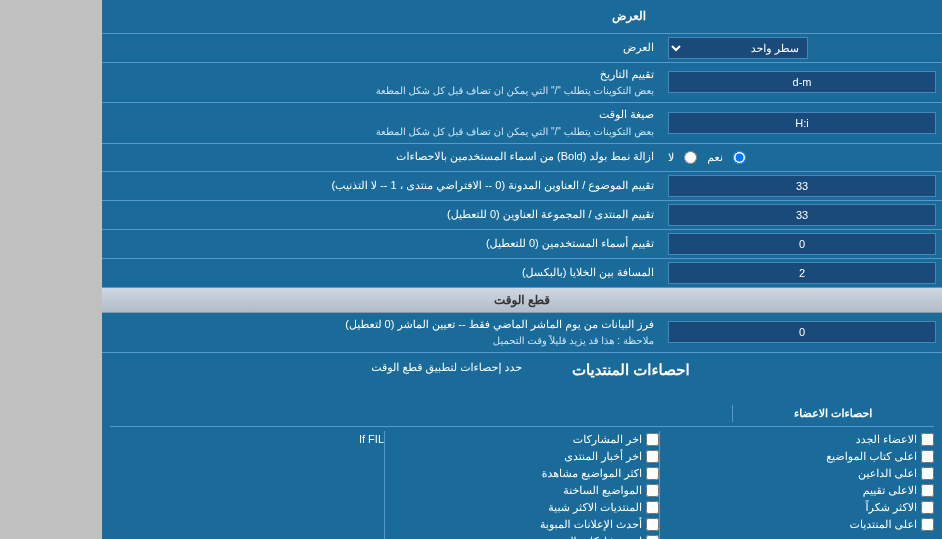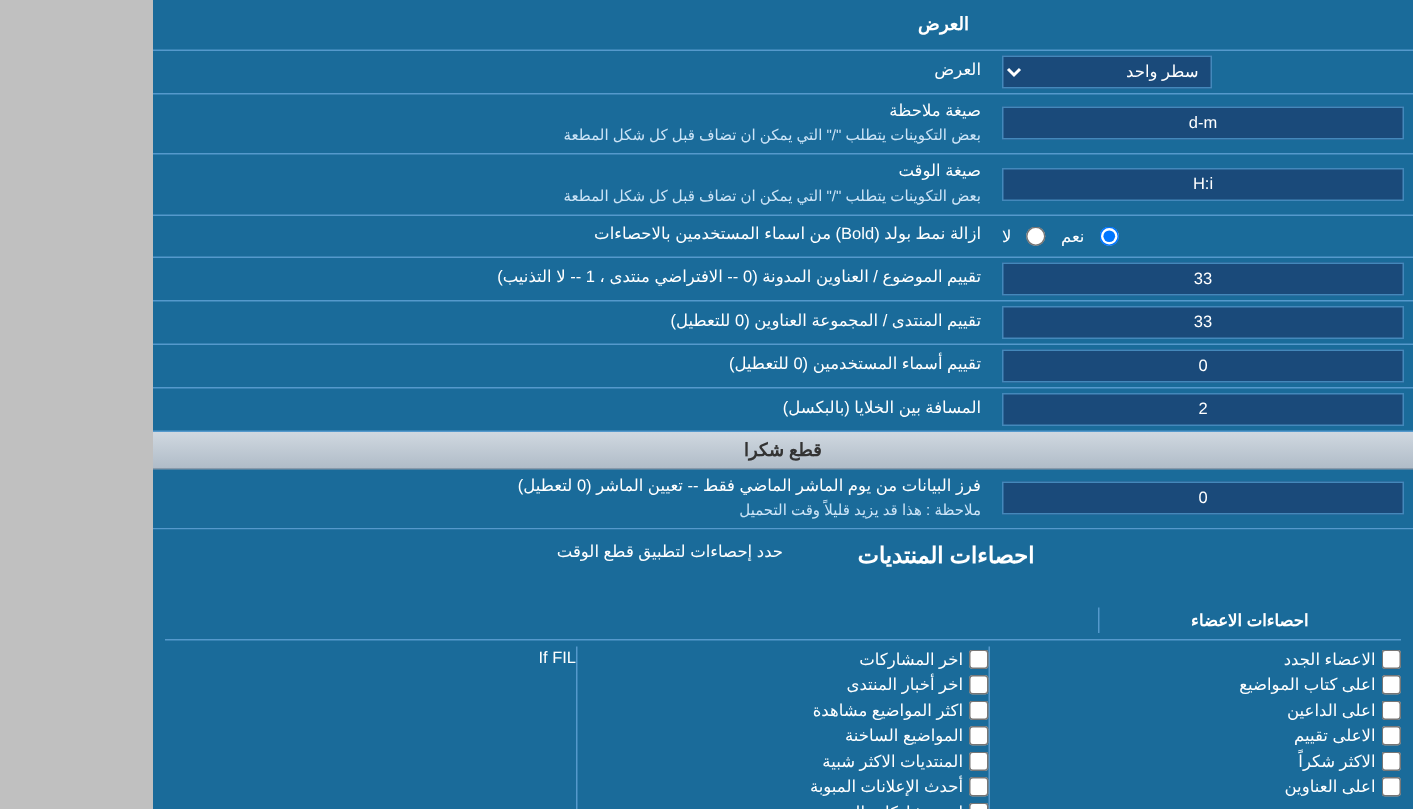--- a/index.html
+++ b/index.html
@@ -144,21 +144,21 @@
       </select>
     </div>
     <div class="label-cell">العرض</div>
   </div>
 
   <div class="row">
     <div class="input-cell">
       <input type="text" class="text-input" value="d-m" style="">
     </div>
     <div class="label-cell">
-      <span>صيغة ملاحظة</span>
+      <span>تقييم التاريخ</span>
       <small>بعض التكوينات يتطلب "/" التي يمكن ان تضاف قبل كل شكل المطعة</small>
     </div>
   </div>
 
   <div class="row">
     <div class="input-cell">
       <input type="text" class="text-input" value="H:i" style="">
     </div>
     <div class="label-cell">
       <span>صيغة الوقت</span>
@@ -204,21 +204,21 @@
   </div>
 
   <div class="row">
     <div class="input-cell">
       <input type="text" class="text-input" value="2" style="">
     </div>
     <div class="label-cell">المسافة بين الخلايا (بالبكسل)</div>
   </div>
 
   <div class="section-header">
-    <span>قطع شكرا</span>
+    <span>قطع الوقت</span>
   </div>
 
   <div class="row">
     <div class="input-cell">
       <input type="text" class="text-input" value="0" style="">
     </div>
     <div class="label-cell">
       <span>فرز البيانات من يوم الماشر الماضي فقط -- تعيين الماشر (0 لتعطيل)</span>
       <small>ملاحظة : هذا قد يزيد قليلاً وقت التحميل</small>
     </div>
@@ -254,21 +254,21 @@
         <div class="stats-item">
           <input type="checkbox" style="">
           <span>الاعلى تقييم</span>
         </div>
         <div class="stats-item">
           <input type="checkbox" style="">
           <span>الاكثر شكراً</span>
         </div>
         <div class="stats-item">
           <input type="checkbox" style="">
-          <span>اعلى العناوين</span>
+          <span>اعلى المنتديات</span>
         </div>
       </div>
 
       <div style="flex:1; border-left:1px solid #5599cc;">
         <div class="stats-item">
           <input type="checkbox" style="">
           <span>اخر المشاركات</span>
         </div>
         <div class="stats-item">
           <input type="checkbox" style="">

